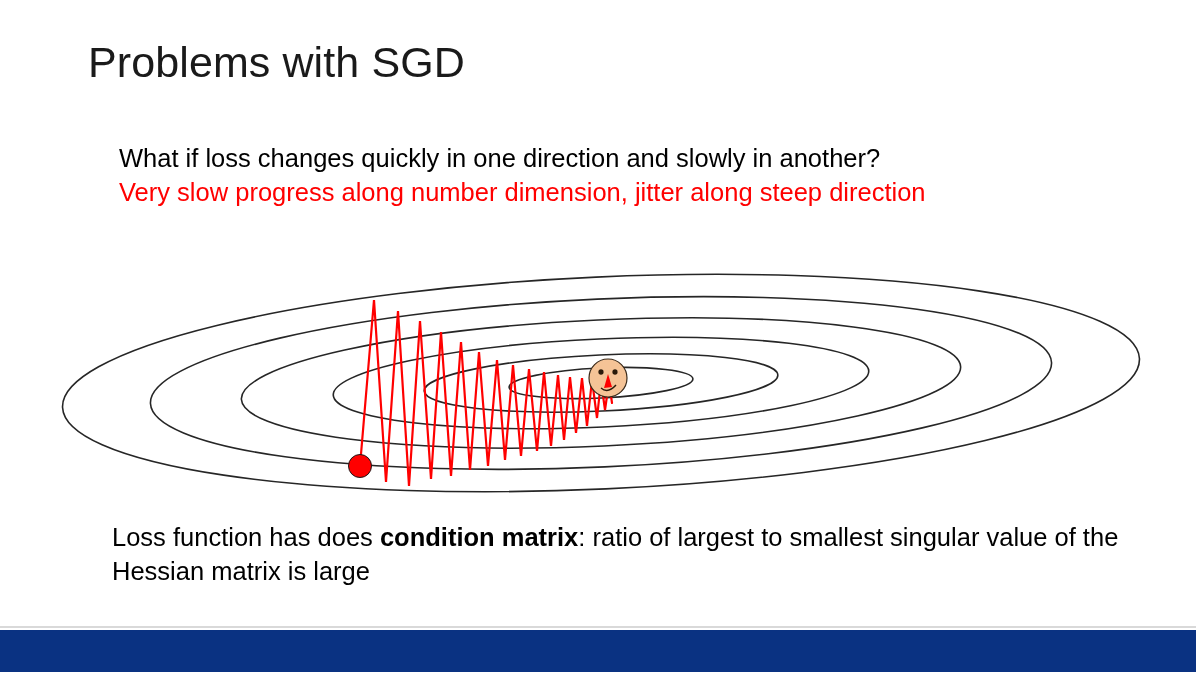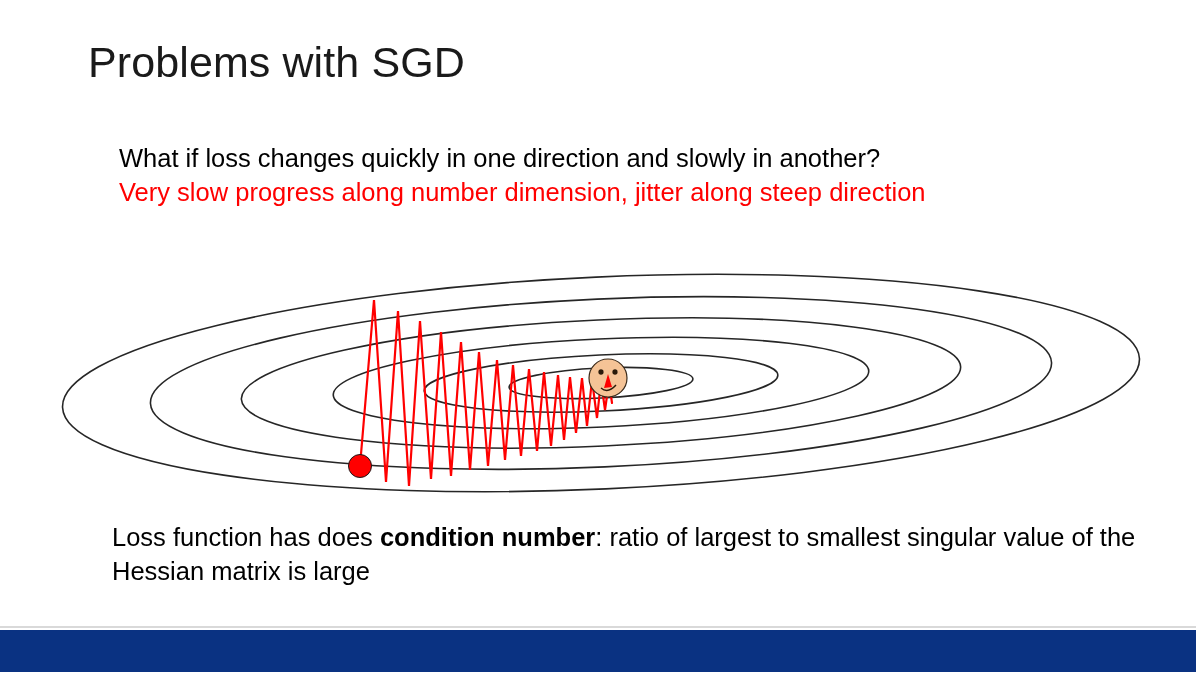--- a/index.html
+++ b/index.html
@@ -159,21 +159,21 @@
         <ellipse cx="601" cy="102" rx="2.6" ry="2.8" fill="#2a1a0a"></ellipse>
         <ellipse cx="615" cy="102" rx="2.6" ry="2.8" fill="#2a1a0a"></ellipse>
         <path d="M 601,118 Q 608,124 616,115" stroke="#2a1a0a" stroke-width="1.4" fill="none"></path>
         <polygon points="604,118 608,104 612,117" fill="#FF0000"></polygon>
       </g>
 
     </svg>
   </div>
 
   <div class="caption-block">
-    <div class="caption-line"><span>Loss function has does </span><b>condition number</b><span>: ratio of largest to smallest singular value of the Hessian matrix is large</span></div>
+    <div class="caption-line"><span>Loss function has does </span><b>condition matrix</b><span>: ratio of largest to smallest singular value of the Hessian matrix is large</span></div>
   </div>
 
   <div class="footer-rule"></div>
 
   <div class="footer-bar">
     
     
     
   </div>
 

